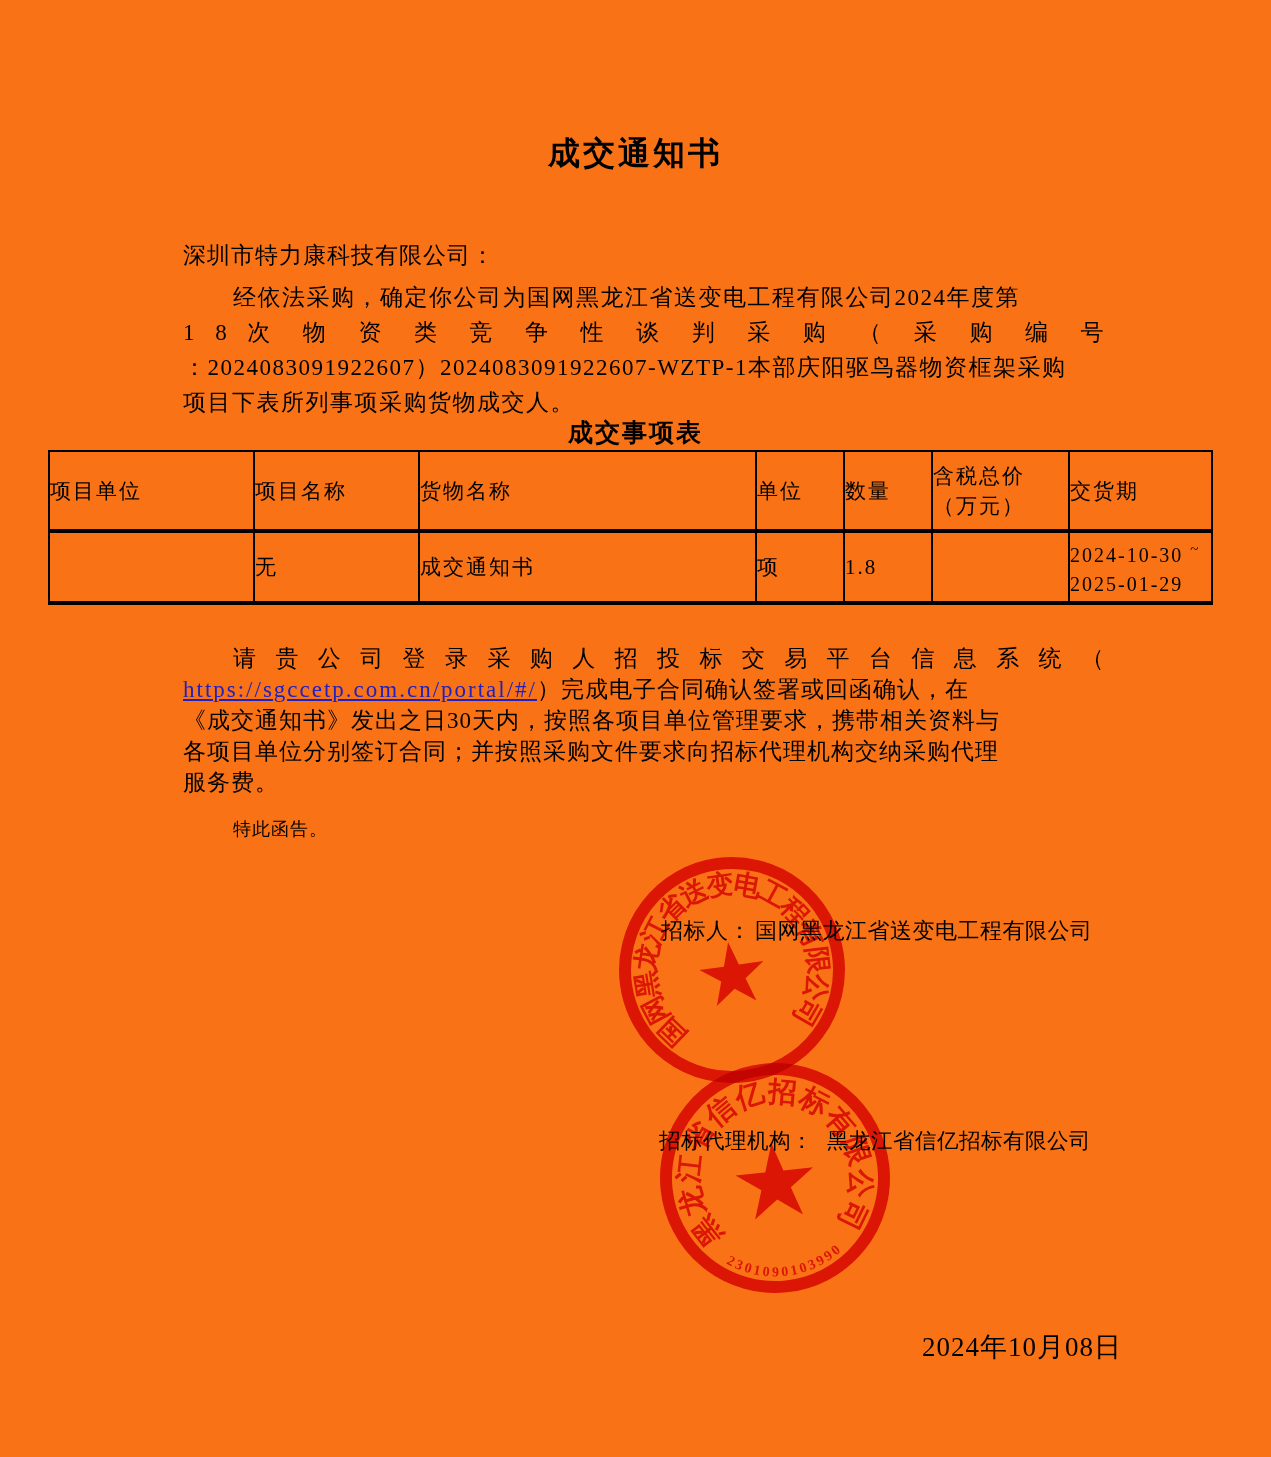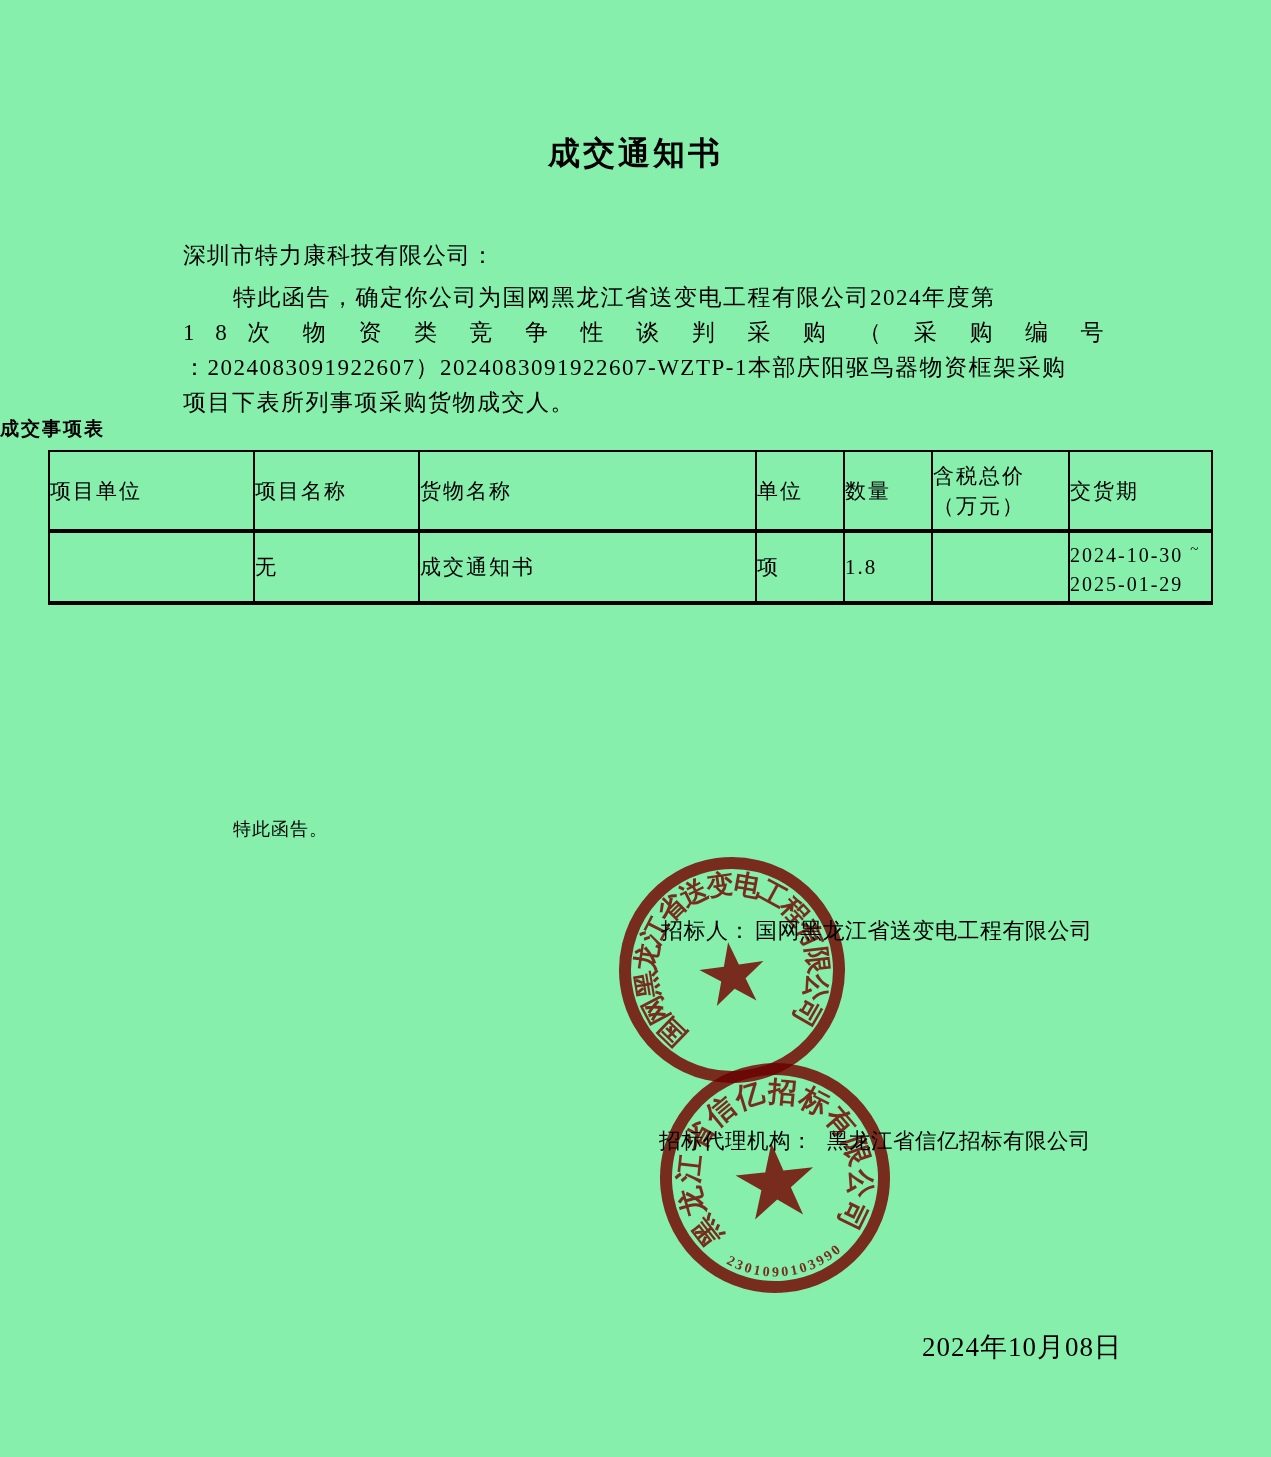--- a/index.html
+++ b/index.html
@@ -1,21 +1,21 @@
 <!DOCTYPE html>
 <html style="--link-color: #2121c0;"><head>
 <meta charset="utf-8">
 <style>
   * { margin: 0; padding: 0; box-sizing: border-box; }
   html, body { background: #ffffff; }
   .page {
     position: relative;
     width: 1271px;
     height: 1457px;
-    background: #86efac;
+    background: #f97316;
     overflow: hidden;
     font-family: "Liberation Serif", "DejaVu Serif", serif;
     color: #000;
   }
   .doc-title {
     position: absolute; top: 132px; left: 0; width: 100%;
     text-align: center; font-size: 32px; font-weight: 700; letter-spacing: 3px;
   }
   .addressee {
     position: absolute; left: 183px; top: 240px;
@@ -29,21 +29,21 @@
     position: absolute; left: 183px; top: 643px; width: 922px;
     font-size: 23px; line-height: 31px; letter-spacing: 1px;
   }
   .line { white-space: normal; }
   .line.indent { text-indent: 50px; }
   .line.spread { text-align: justify; text-align-last: justify; }
   .line.spread-indent { padding-left: 50px; text-align: justify; text-align-last: justify; }
   .link { color: var(--link-color, #2121c0); text-decoration: underline; letter-spacing: 2px; cursor: pointer; }
   .table-title {
     position: absolute; top: 416px; left: 0; width: 100%;
-    font-size: 19px; font-weight: 700; letter-spacing: 2px;
+    text-align: center; font-size: 25px; font-weight: 700; letter-spacing: 2px;
   }
   table.items-table {
     position: absolute; left: 48px; top: 450px; width: 1163px;
     border-collapse: collapse; table-layout: fixed;
     font-size: 21px; text-align: left;
   }
   .items-table td {
     border: 2px solid #000; vertical-align: middle; letter-spacing: 2px;
     overflow: hidden;
   }
@@ -76,21 +76,21 @@
 </head>
 <body>
 
 <div class="page">
 
   <div class="doc-title">成交通知书</div>
 
   <div class="addressee">深圳市特力康科技有限公司：</div>
 
   <div class="para1">
-    <div class="line indent">特此函告，确定你公司为国网黑龙江省送变电工程有限公司2024年度第</div>
+    <div class="line indent">经依法采购，确定你公司为国网黑龙江省送变电工程有限公司2024年度第</div>
     <div class="line spread">1 8 次 物 资 类 竞 争 性 谈 判 采 购 （ 采 购 编 号</div>
     <div class="line">：2024083091922607）2024083091922607-WZTP-1本部庆阳驱鸟器物资框架采购</div>
     <div class="line">项目下表所列事项采购货物成交人。</div>
   </div>
 
   <div class="table-title">成交事项表</div>
 
   <table class="items-table">
     <colgroup>
       <col style="width:205px">
@@ -124,20 +124,27 @@
         <td>1.8</td>
         <td></td>
         <td class="delivery-cell">
           <div><span>2024-10-30</span><span class="tilde">~</span></div>
           <div>2025-01-29</div>
         </td>
       </tr>
     </tbody>
   </table>
 
+  <div class="para2">
+    <div class="line spread-indent">请 贵 公 司 登 录 采 购 人 招 投 标 交 易 平 台 信 息 系 统 （</div>
+    <div class="line"><a class="link">https://sgccetp.com.cn/portal/#/</a><span>）完成电子合同确认签署或回函确认，在</span></div>
+    <div class="line">《成交通知书》发出之日30天内，按照各项目单位管理要求，携带相关资料与</div>
+    <div class="line">各项目单位分别签订合同；并按照采购文件要求向招标代理机构交纳采购代理</div>
+    <div class="line">服务费。</div>
+  </div>
 
   <div class="closing">特此函告。</div>
 
   <div class="sig-line sig-bidder">
     <span class="sig-label-bidder">招标人：</span><span>国网黑龙江省送变电工程有限公司</span>
   </div>
 
   <div class="sig-line sig-agency">
     <span class="sig-label-agency">招标代理机构：</span><span>黑龙江省信亿招标有限公司</span>
   </div>

